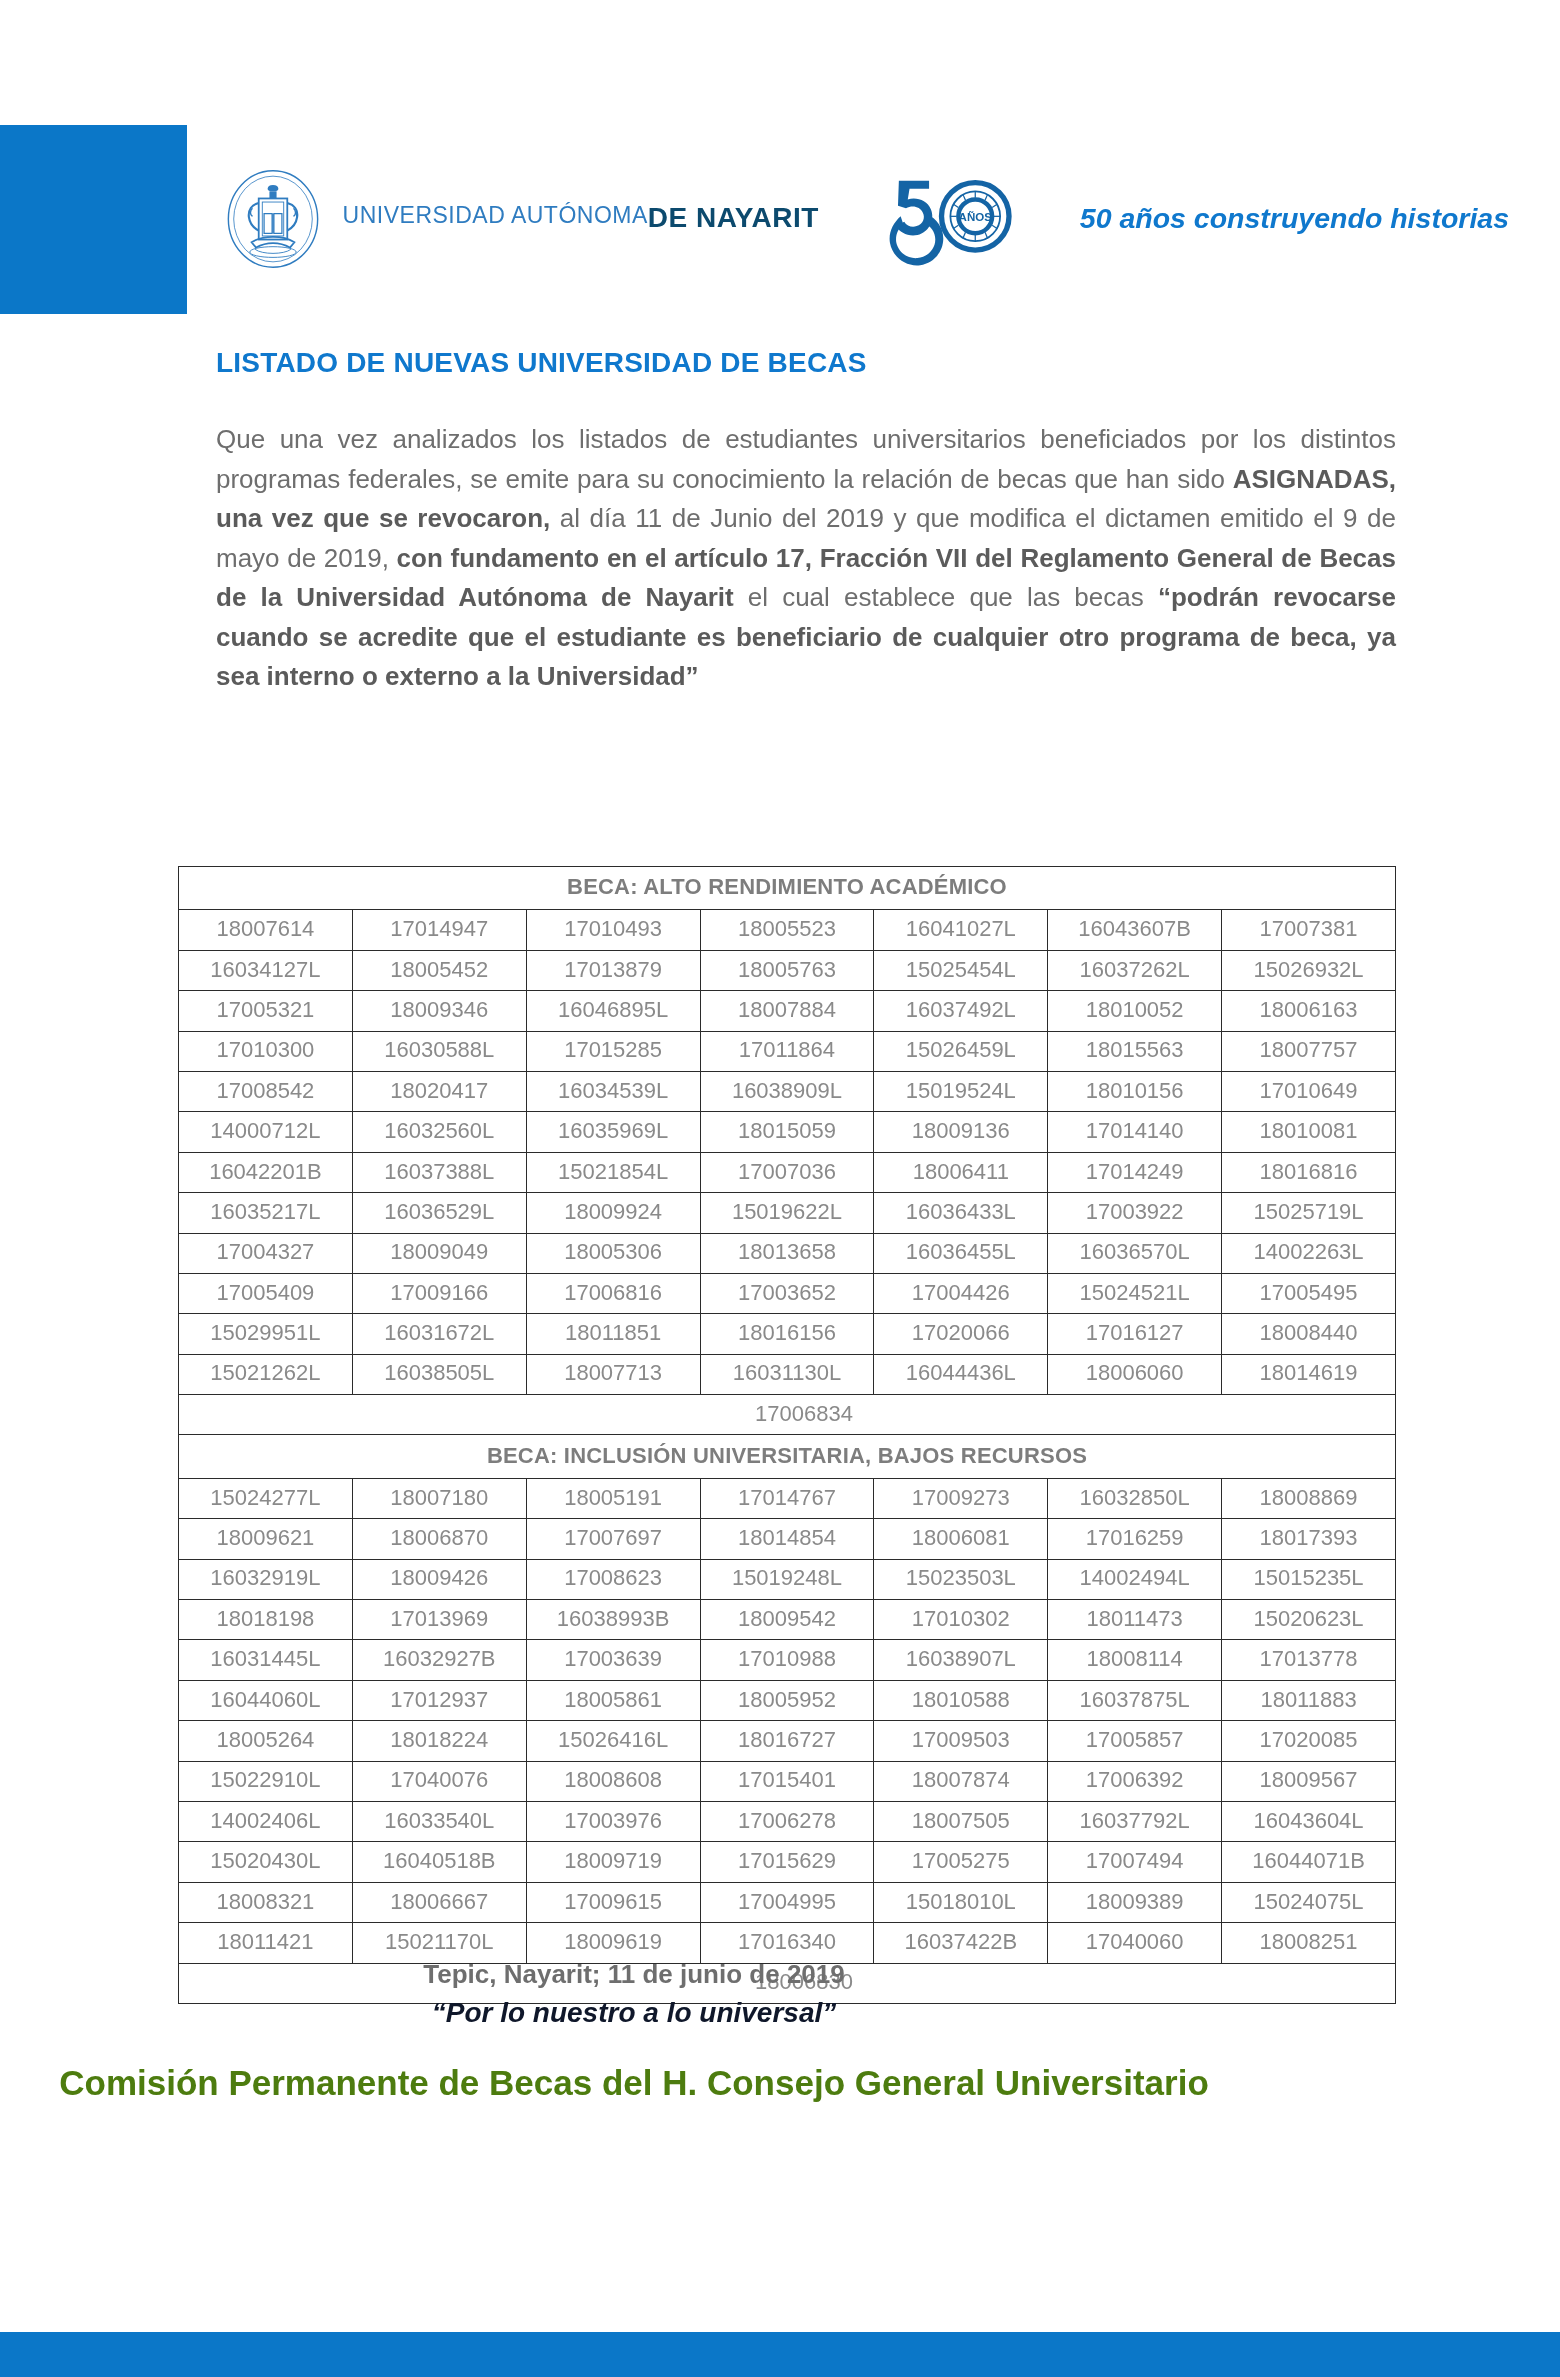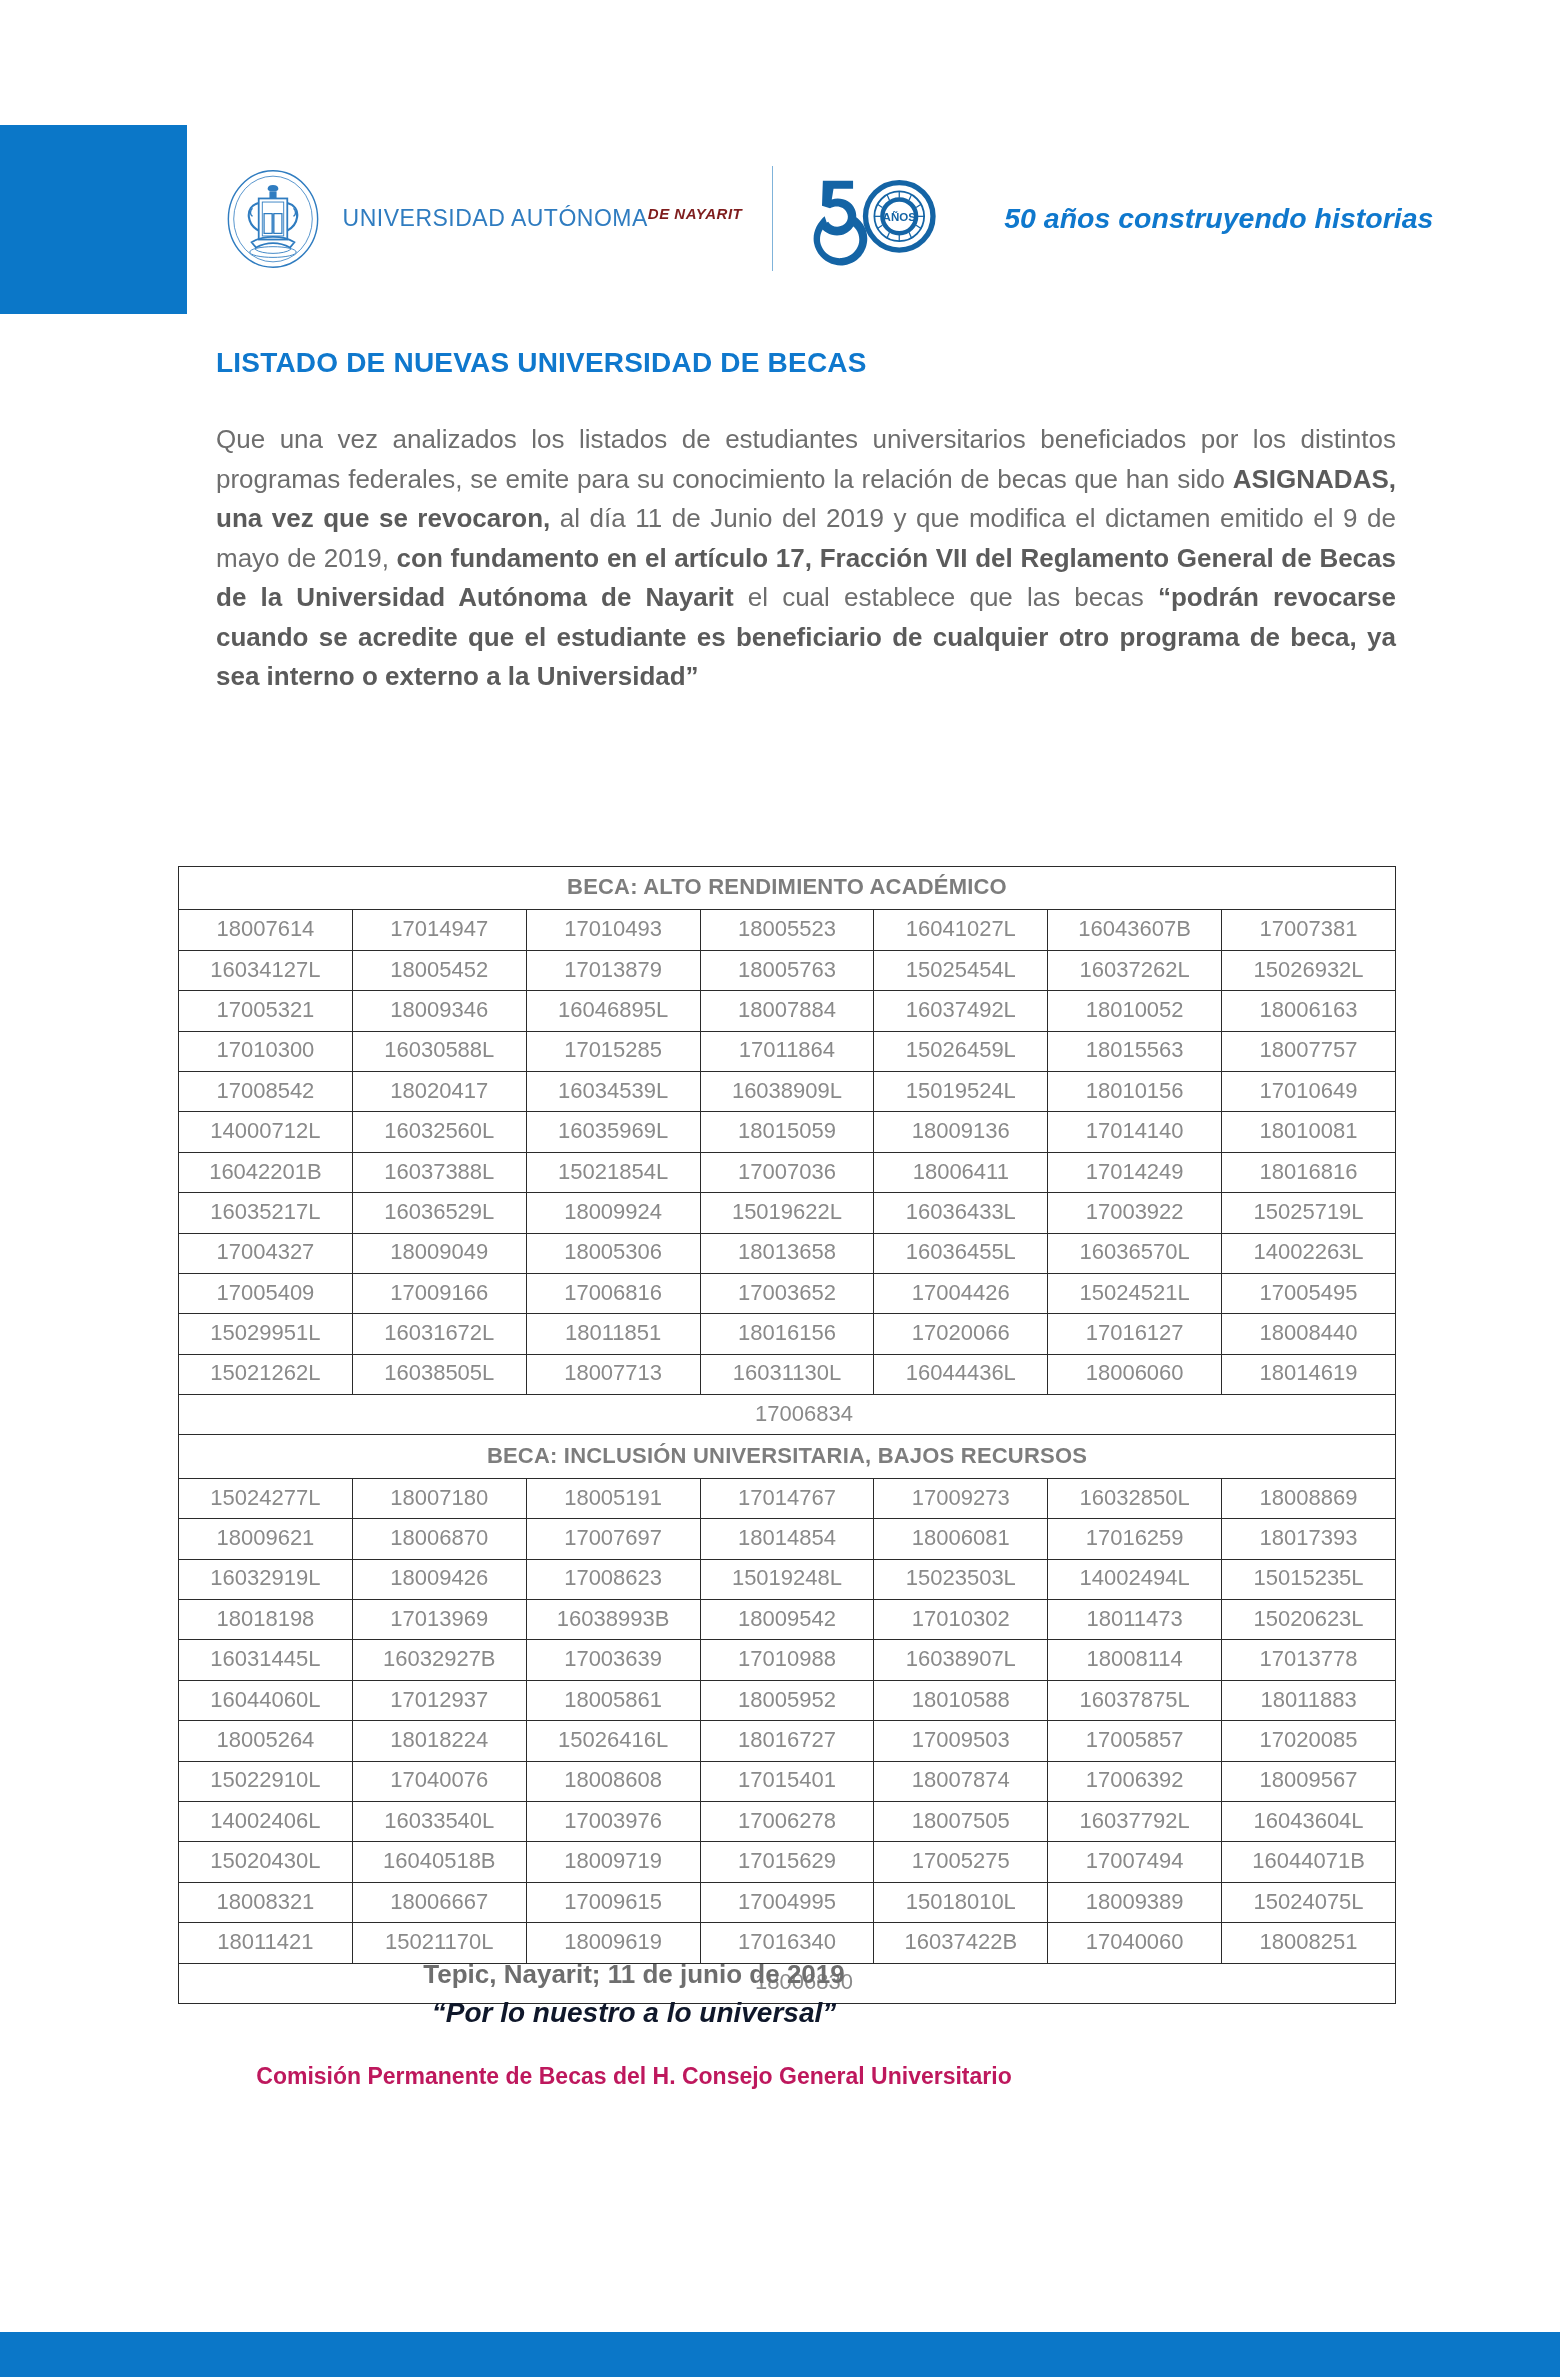--- a/index.html
+++ b/index.html
@@ -60,26 +60,25 @@
     line-height: 1.08;
   }
   .uni-line1 {
     font-size: 23px;
     letter-spacing: 0.5px;
     color: #2f7cc0;
     font-weight: 400;
     white-space: nowrap;
   }
   .uni-line2 {
-    font-size: 15px;
+    font-size: 28px;
     letter-spacing: 0.5px;
-    color: #7f1d1d;
+    color: #0c4a6e;
     font-weight: 700;
     white-space: nowrap;
-    font-style: italic;
   }
   .divider-vert {
     width: 0.9px;
     height: 105px;
     background: #7fb3da;
     margin: 0 25px 0 30px;
   }
   .anniv-mark {
     width: 151px;
     height: 116px;
@@ -167,22 +166,22 @@
     margin-bottom: 7.1px;
   }
   .f-motto {
     color: #0f172a;
     font-size: 28px;
     font-weight: 700;
     font-style: italic;
     margin-bottom: 33px;
   }
   .f-commission {
-    color: #be185d;
-    font-size: 23px;
+    color: #4d7c0f;
+    font-size: 35px;
     font-weight: 700;
     margin-top: 34px;
   }
 </style>
 </head>
 <body>
 
 <div class="blue-block-top-left"></div>
 <div class="blue-bar-bottom"></div>
 

